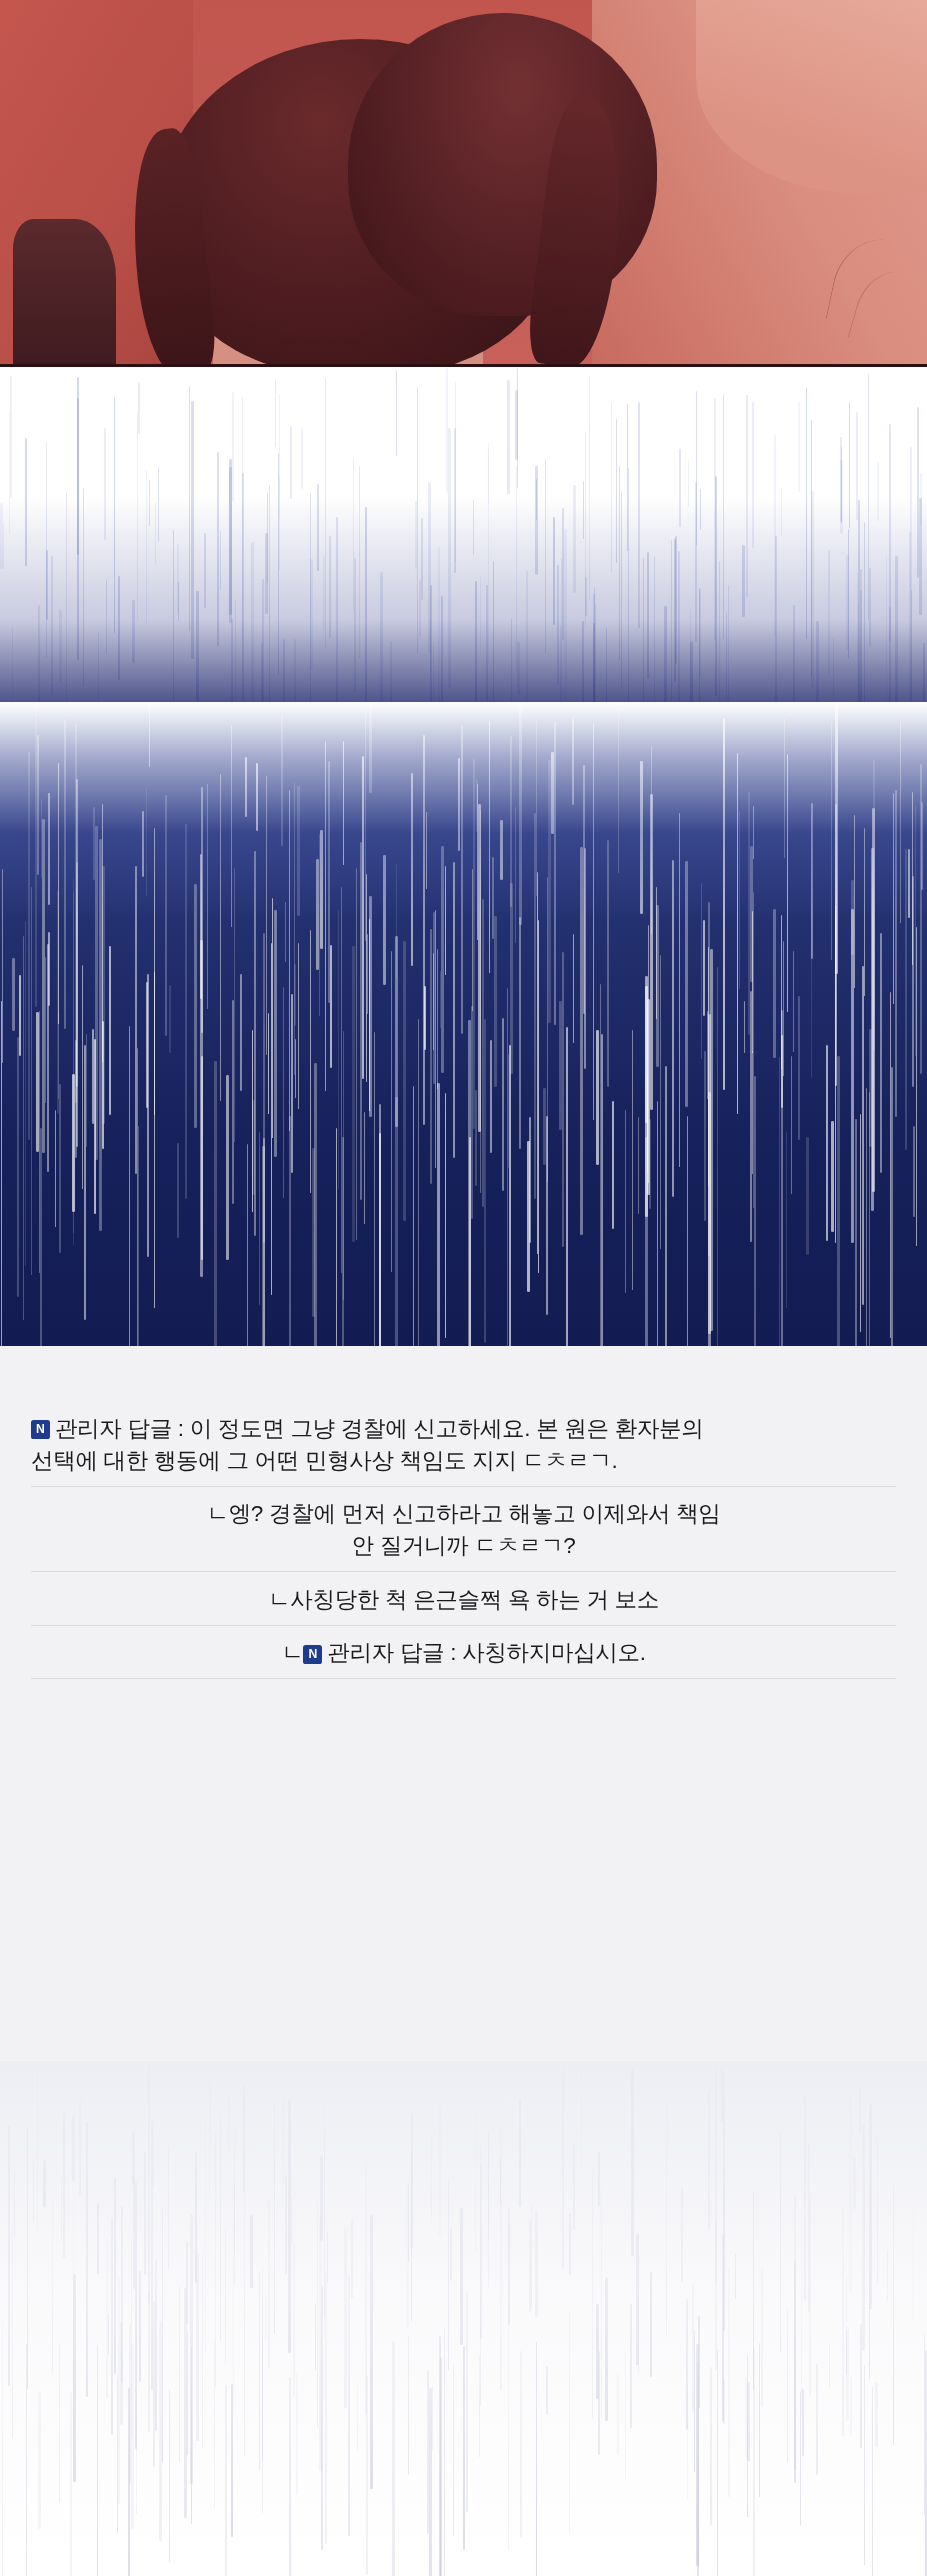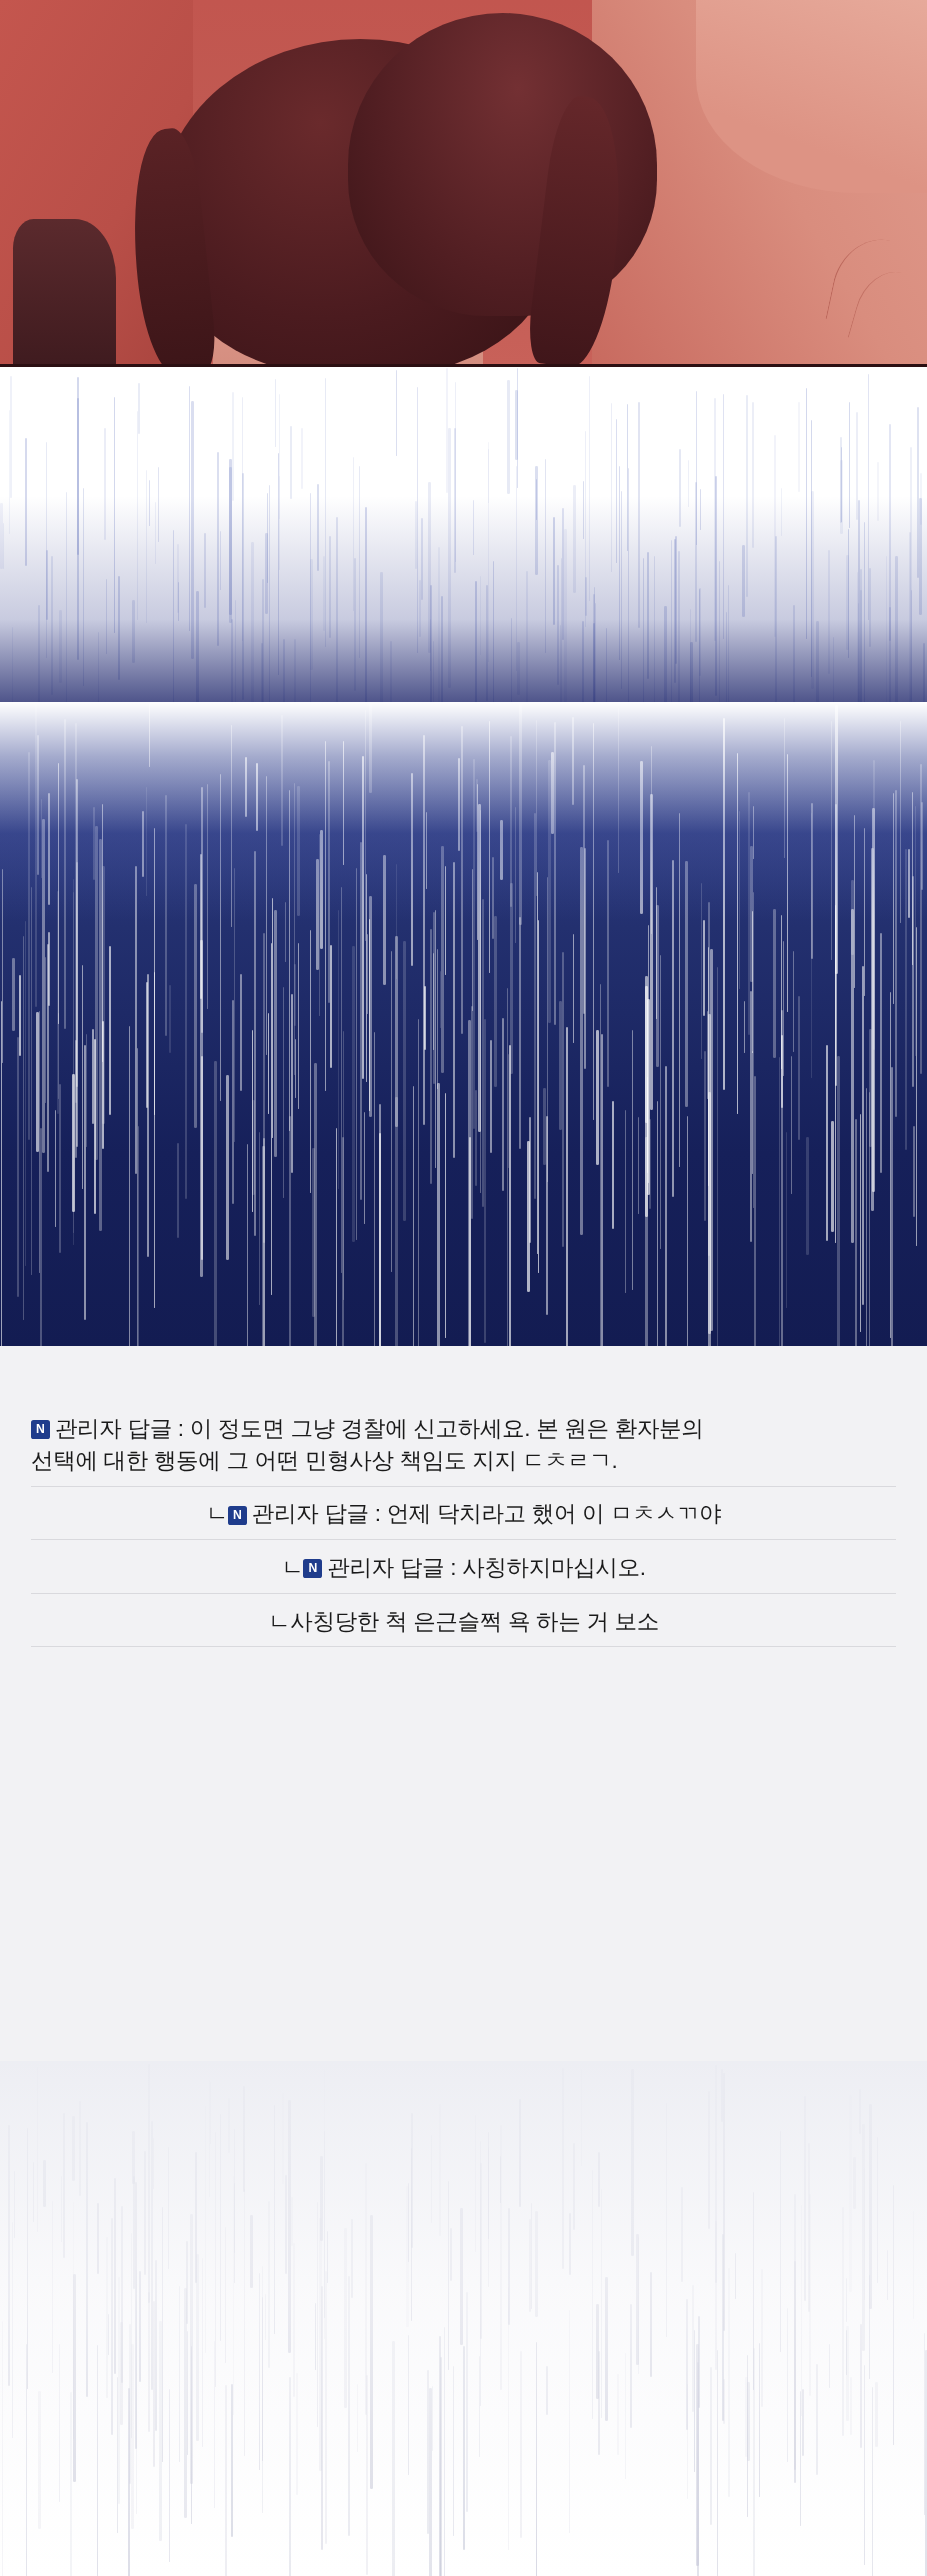--- a/index.html
+++ b/index.html
@@ -781,31 +781,32 @@
   </div>
 
 
   <div class="comment-section">
 
     <div class="comment-row">
       <div class="comment-text align-left"><span class="badge-n">N</span><span>관리자 답글 : 이 정도면 그냥 경찰에 신고하세요. 본 원은 환자분의
 선택에 대한 행동에 그 어떤 민형사상 책임도 지지 ㄷㅊㄹㄱ.</span></div>
     </div>
 
-
     <div class="comment-row">
-      <div class="comment-text align-center"><span>ㄴ</span><span class="badge-n">N</span><span>관리자 답글 : 언제 닥치라고 했어 이 ㅁㅊㅅㄲ야</span></div>
+      <div class="comment-text align-center">ㄴ엥? 경찰에 먼저 신고하라고 해놓고 이제와서 책임
+안 질거니까 ㄷㅊㄹㄱ?</div>
+    </div>
+
+
+    <div class="comment-row">
+      <div class="comment-text align-center">ㄴ사칭당한 척 은근슬쩍 욕 하는 거 보소</div>
     </div>
 
     <div class="comment-row">
       <div class="comment-text align-center"><span>ㄴ</span><span class="badge-n">N</span><span>관리자 답글 : 사칭하지마십시오.</span></div>
-    </div>
-
-    <div class="comment-row">
-      <div class="comment-text align-center">ㄴ사칭당한 척 은근슬쩍 욕 하는 거 보소</div>
     </div>
 
 
   </div>
 
   <div class="bottom-band">
     <div class="streaks" id="streaks-bottom">
         <i style="left:862px;top:63px;height:227px;width:2.6px;opacity:0.37;background:rgba(188,191,209,0.9);"></i>
         <i style="left:479px;top:295px;height:101px;width:1.3px;opacity:0.31;background:rgba(188,191,209,0.9);"></i>
         <i style="left:357px;top:323px;height:68px;width:1.3px;opacity:0.18;background:rgba(188,191,209,0.9);"></i>

